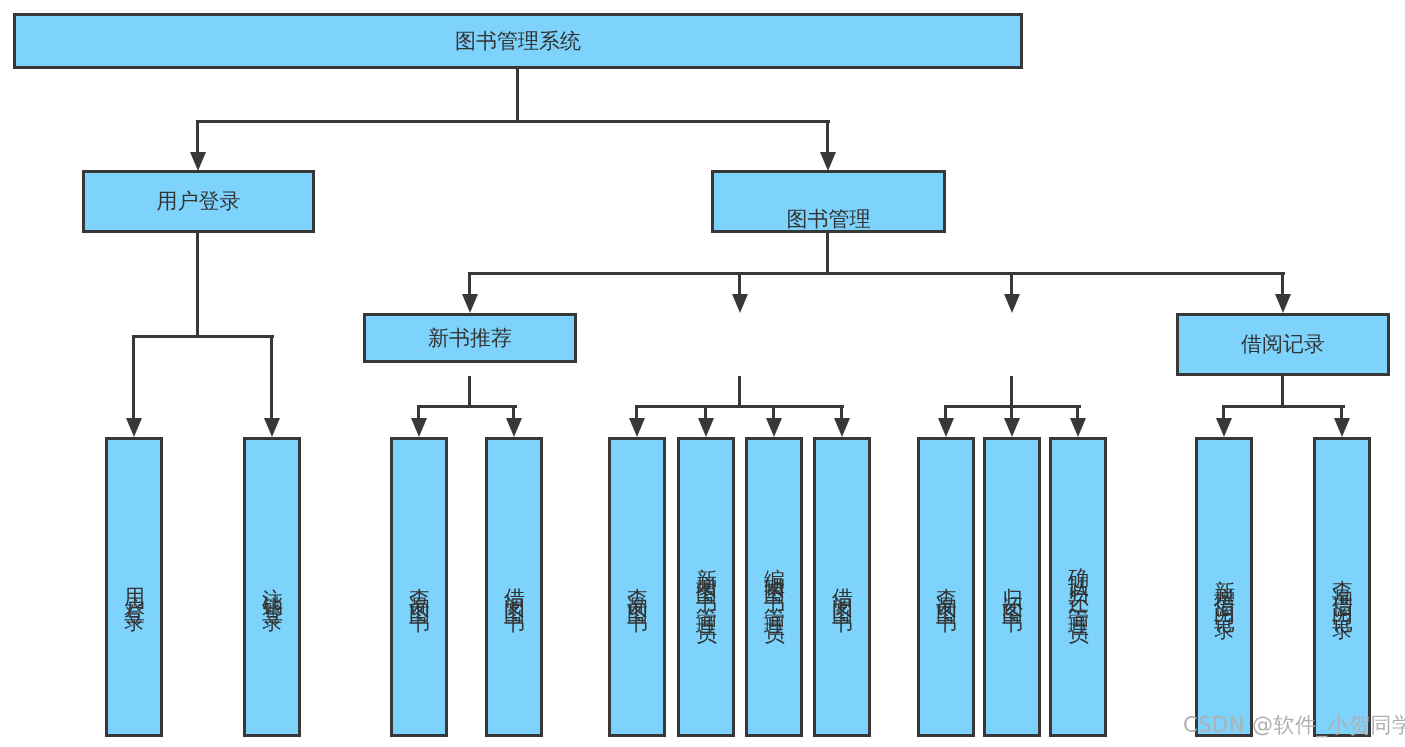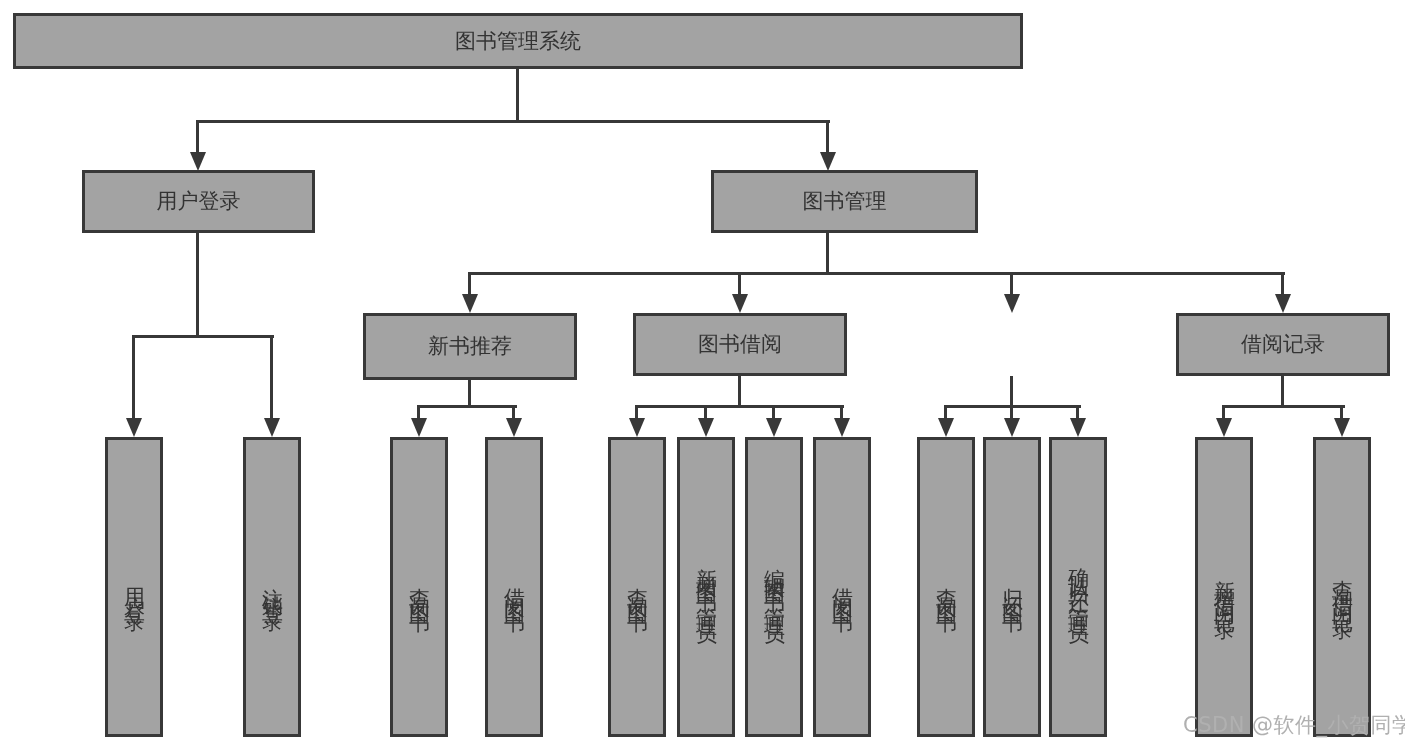--- a/index.html
+++ b/index.html
@@ -19,21 +19,21 @@
   .vline{position:absolute;width:3px;background:var(--line);}
   .hline{position:absolute;height:3px;background:var(--line);}
   .arrow{
     position:absolute;width:0;height:0;
     border-left:8px solid transparent;
     border-right:8px solid transparent;
     border-top:19px solid var(--line);
   }
   .node{
     position:absolute;
-    background:#a3a3a3;
+    background:#7dd3fc;
     border:3px solid var(--line);
     box-sizing:border-box;
     display:flex;align-items:center;justify-content:center;
     color:var(--text);
     font-size:21px;
     line-height:1;
     z-index:2;
   }
   .leaf span{
     writing-mode:vertical-rl;
@@ -114,29 +114,26 @@
   <div class="vline" style="left:1340px;top:405px;height:17px;"></div>
   <div class="arrow" style="left:1334px;top:418px;"></div>
 
   <div class="node" style="left:13px;top:13px;width:1010px;height:56px;">
     <span>图书管理系统</span>
   </div>
 
   <div class="node" style="left:82px;top:170px;width:233px;height:63px;">
     <span>用户登录</span>
   </div>
-  <div class="node" style="left:711px;top:170px;width:267px;height:63px;">
+  <div class="node" style="left:711px;top:170px;width:235px;height:63px;align-items:flex-end;">
     <span>图书管理</span>
   </div>
 
-  <div class="node" style="left:363px;top:313px;width:214px;height:67px;">
+  <div class="node" style="left:363px;top:313px;width:214px;height:50px;">
     <span>新书推荐</span>
-  </div>
-  <div class="node" style="left:633px;top:313px;width:214px;height:63px;">
-    <span>图书借阅</span>
   </div>
   <div class="node" style="left:1176px;top:313px;width:214px;height:63px;">
     <span>借阅记录</span>
   </div>
 
   <div class="node leaf" style="left:105px;top:437px;width:58px;height:300px;">
     <span>用户登录</span>
   </div>
   <div class="node leaf" style="left:243px;top:437px;width:58px;height:300px;">
     <span>注销登录</span>

